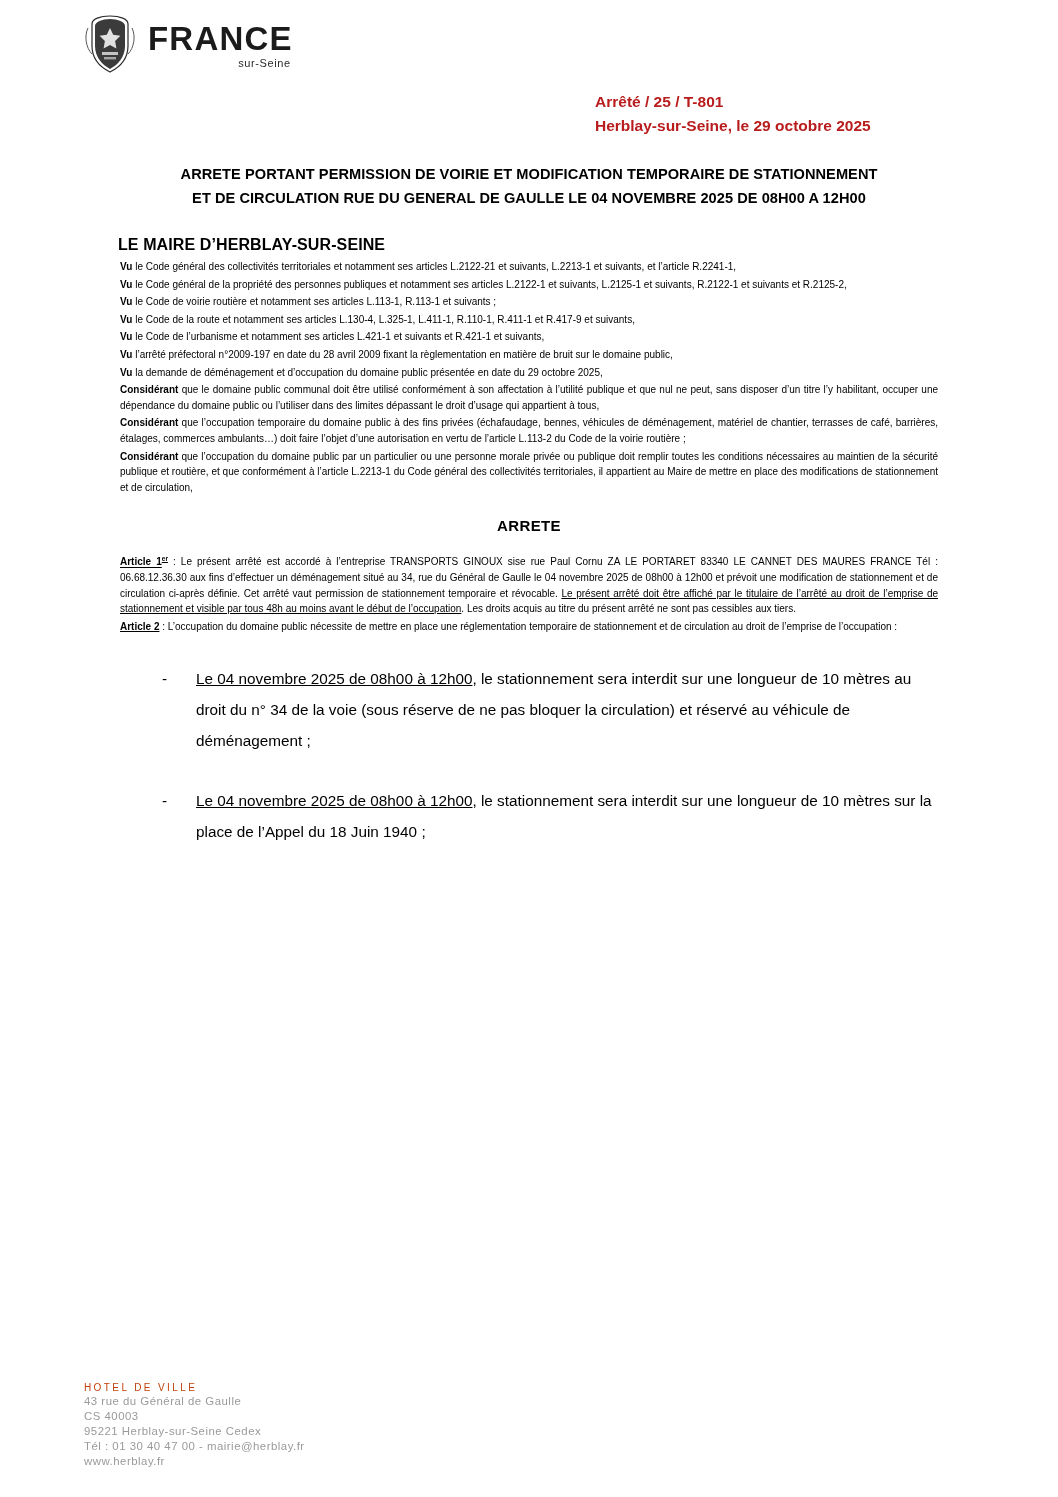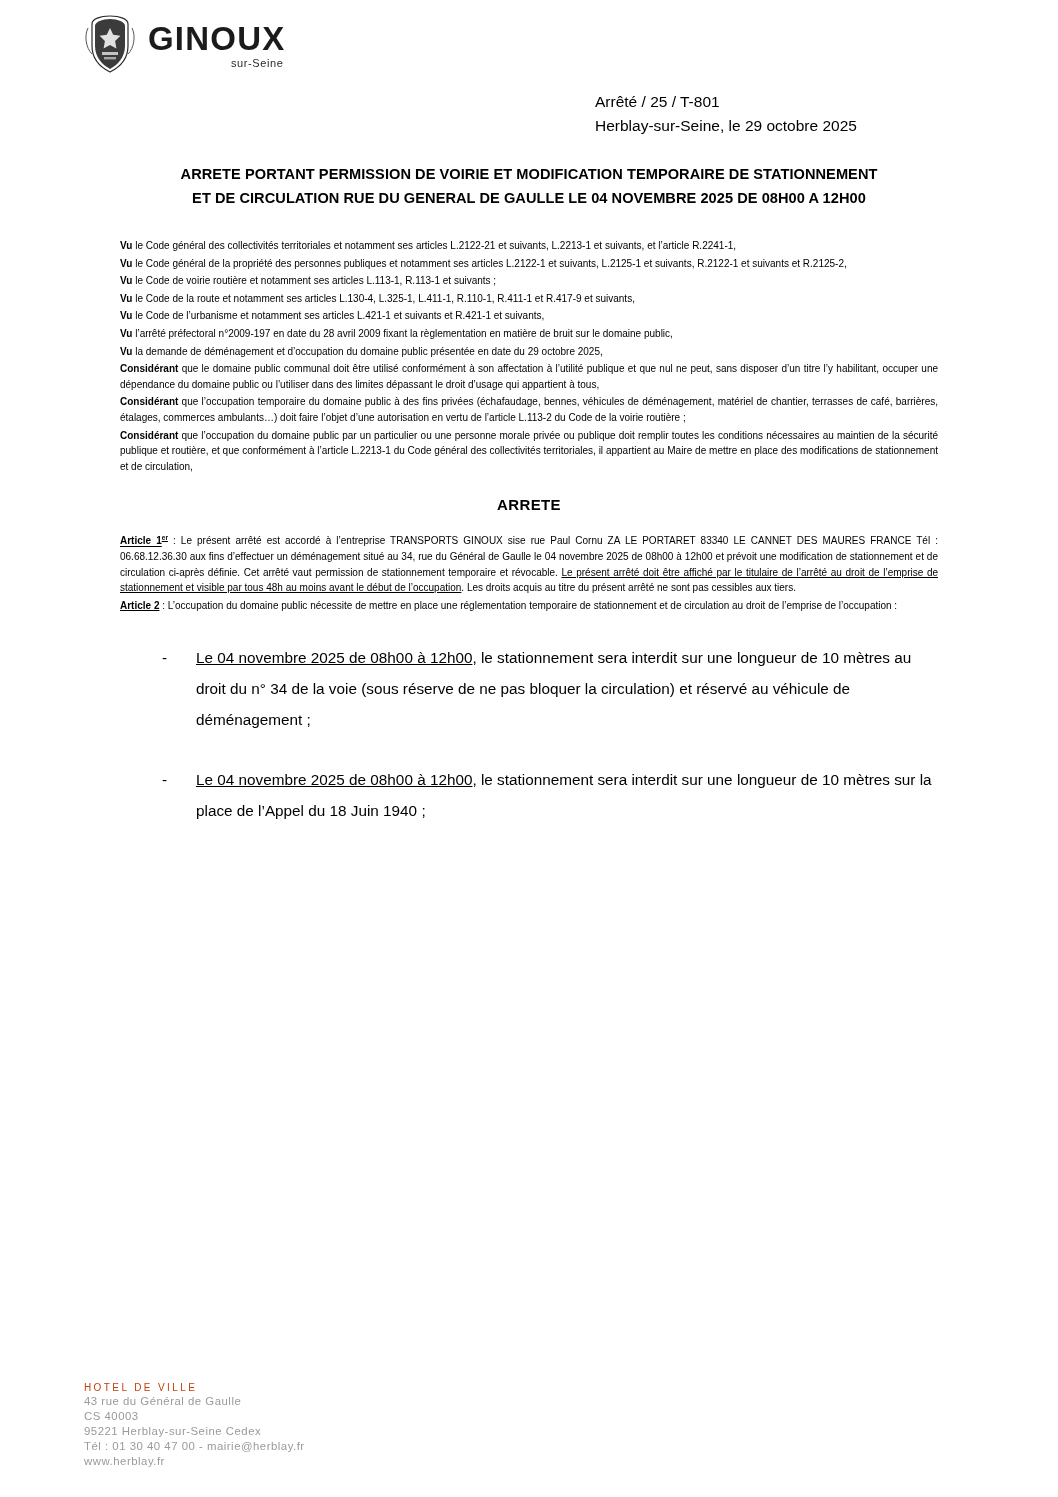--- a/index.html
+++ b/index.html
@@ -56,23 +56,23 @@
     align-self: flex-end;
     margin-top: 3px;
     margin-right: 2px;
   }
   
   .refblock {
     position: absolute;
     left: 595px;
     top: 90px;
     font-size: 15.5px;
-    font-weight: normal;
+    font-weight: bold;
     line-height: 1.55;
-    color: #000000;
+    color: #b91c1c;
   }
   
   .doc-title {
     position: absolute;
     left: 84px;
     top: 163px;
     width: 890px;
     text-align: center;
     font-size: 14.6px;
     font-weight: bold;
@@ -170,37 +170,38 @@
           <rect x="18" y="38" width="16" height="3" opacity="0.7"></rect>
           <rect x="20" y="43" width="12" height="2.4" opacity="0.55"></rect>
         </g>
         <g stroke="#555" stroke-width="1" fill="none">
           <path d="M4 14 C0 22, 2 34, 8 40"></path>
           <path d="M48 14 C52 22, 50 34, 44 40"></path>
         </g>
       </svg>
     </div>
     <div class="wordmark">
-      <span class="city">GINOUX</span>
+      <span class="city">FRANCE</span>
       <span class="river">sur-Seine</span>
     </div>
   </div>
 
   <div class="refblock">
     <div>Arrêté / 25 / T-801</div>
     <div>Herblay-sur-Seine, le 29 octobre 2025</div>
   </div>
 
   <div class="doc-title">
     <div>ARRETE PORTANT PERMISSION DE VOIRIE ET MODIFICATION TEMPORAIRE DE STATIONNEMENT</div>
     <div>ET DE CIRCULATION RUE DU GENERAL DE GAULLE LE 04 NOVEMBRE 2025 DE 08H00 A 12H00</div>
   </div>
 
   <div class="body-wrap">
 
+    <div class="maire-line">LE MAIRE D’HERBLAY-SUR-SEINE</div>
 
     <div>
       <p class="para"><b>Vu</b><span> le Code général des collectivités territoriales et notamment ses articles L.2122-21 et suivants, L.2213-1 et suivants, et l’article R.2241-1,</span></p>
       <p class="para"><b>Vu</b><span> le Code général de la propriété des personnes publiques et notamment ses articles L.2122-1 et suivants, L.2125-1 et suivants, R.2122-1 et suivants et R.2125-2,</span></p>
       <p class="para"><b>Vu</b><span> le Code de voirie routière et notamment ses articles L.113-1, R.113-1 et suivants ;</span></p>
       <p class="para"><b>Vu</b><span> le Code de la route et notamment ses articles L.130-4, L.325-1, L.411-1, R.110-1, R.411-1 et R.417-9 et suivants,</span></p>
       <p class="para"><b>Vu</b><span> le Code de l’urbanisme et notamment ses articles L.421-1 et suivants et R.421-1 et suivants,</span></p>
       <p class="para"><b>Vu</b><span> l’arrêté préfectoral n°2009-197 en date du 28 avril 2009 fixant la règlementation en matière de bruit sur le domaine public,</span></p>
       <p class="para"><b>Vu</b><span> la demande de déménagement et d’occupation du domaine public présentée en date du 29 octobre 2025,</span></p>
       <p class="para"><b>Considérant</b><span> que le domaine public communal doit être utilisé conformément à son affectation à l’utilité publique et que nul ne peut, sans disposer d’un titre l’y habilitant, occuper une dépendance du domaine public ou l’utiliser dans des limites dépassant le droit d’usage qui appartient à tous,</span></p>

